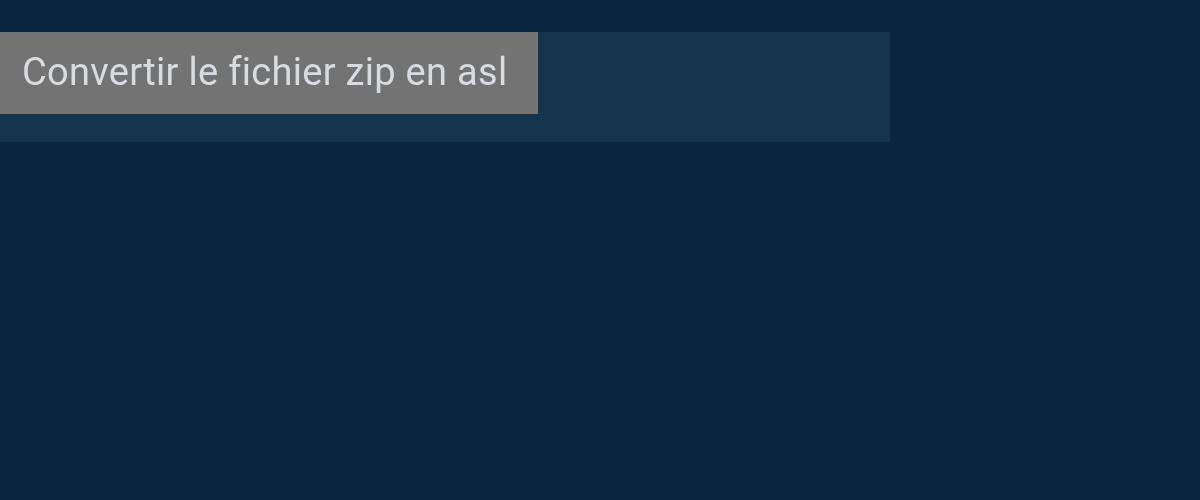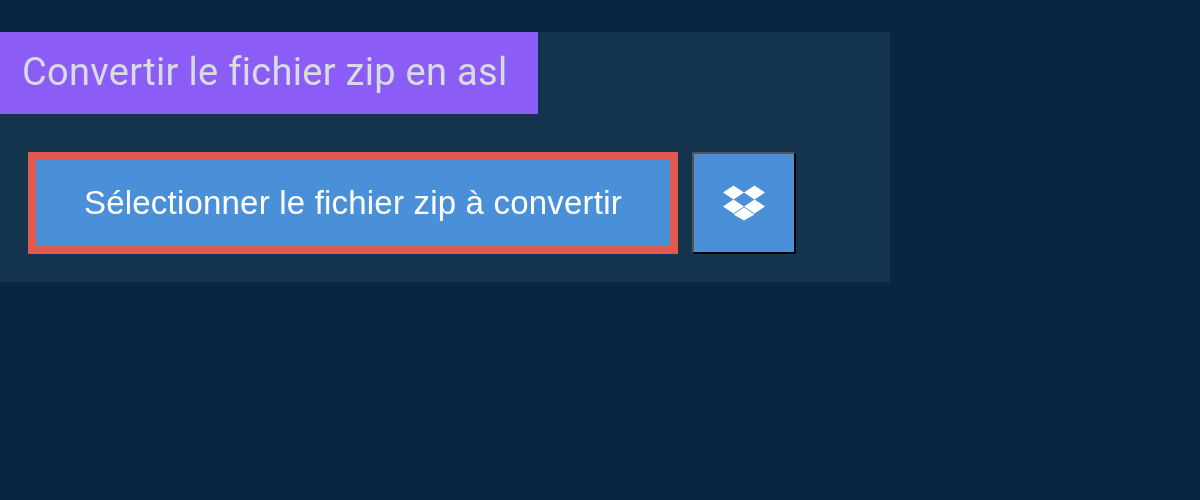--- a/index.html
+++ b/index.html
@@ -15,21 +15,21 @@
       overflow: hidden;
     }
     .panel {
       background-color: #14334d;
       margin-top: 32px;
       width: 890px;
       padding-bottom: 28px;
     }
     .heading-wrap {
       display: inline-block;
-      background-color: #8b5cf6;
+      background-color: #737373;
       padding: 18px 30px 20px 22px;
     }
     .heading {
       color: #d8dce0;
       font-size: 38px;
       font-weight: 400;
       letter-spacing: 0.3px;
     }
     .button-row {
       display: flex;
@@ -61,21 +61,13 @@
       fill: #ffffff;
     }
   </style>
 </head>
 <body>
 
 <div class="panel">
   <div class="heading-wrap">
     <h1 class="heading">Convertir le fichier zip en asl</h1>
   </div>
-  <div class="button-row">
-    <button class="select-button">Sélectionner le fichier zip à convertir</button>
-    <button class="dropbox-button">
-      <svg class="dropbox-icon" viewBox="0 0 24 24">
-        <path d="M6 2L0 6l6 4-6 4 6 4 6-4 6 4 6-4-6-4 6-4-6-4-6 4-6-4zm6 4l6 4-6 4-6-4 6-4zm-6 12.5l6 3.5 6-3.5-6-4-6 4z"></path>
-      </svg>
-    </button>
-  </div>
 </div>
 
 </body></html>

